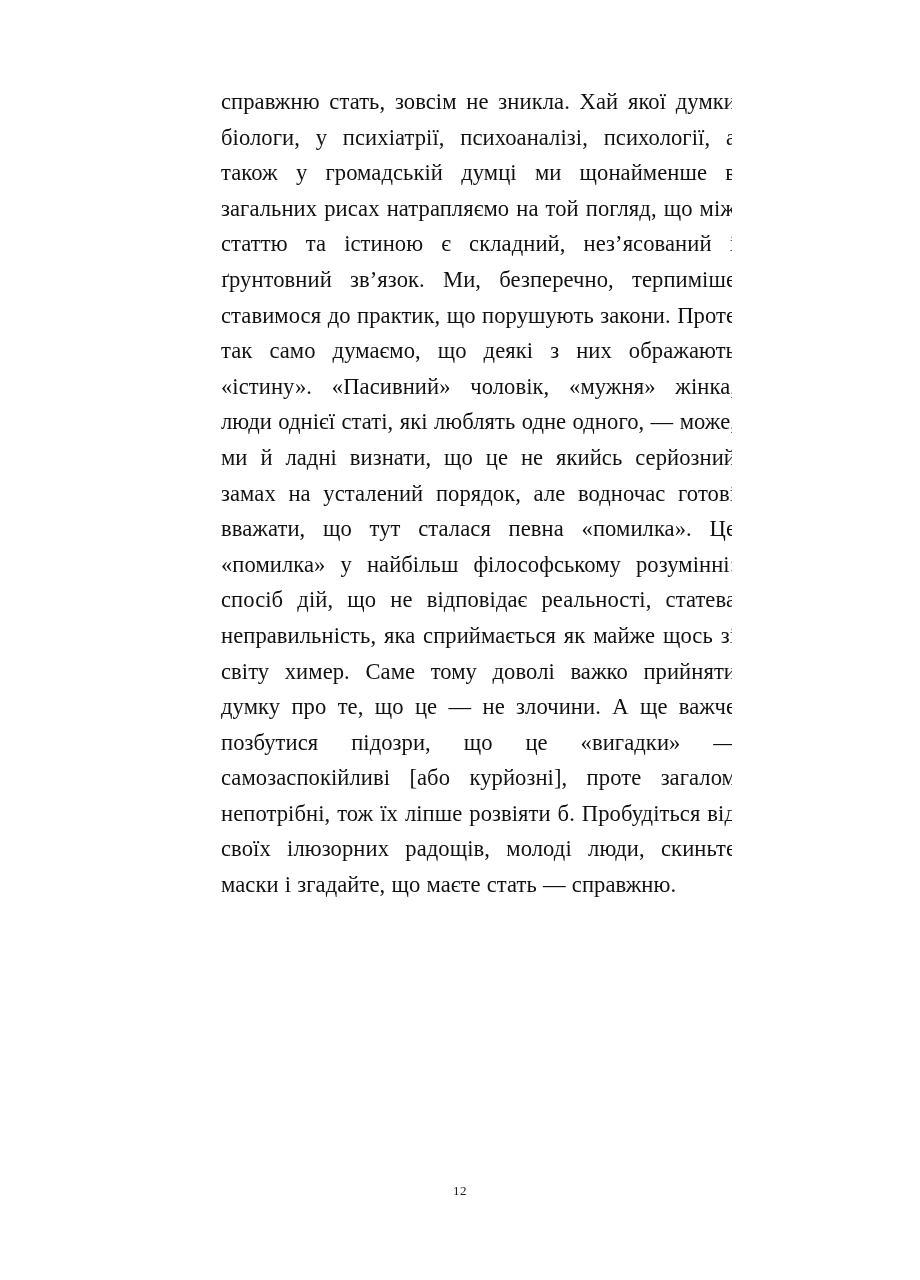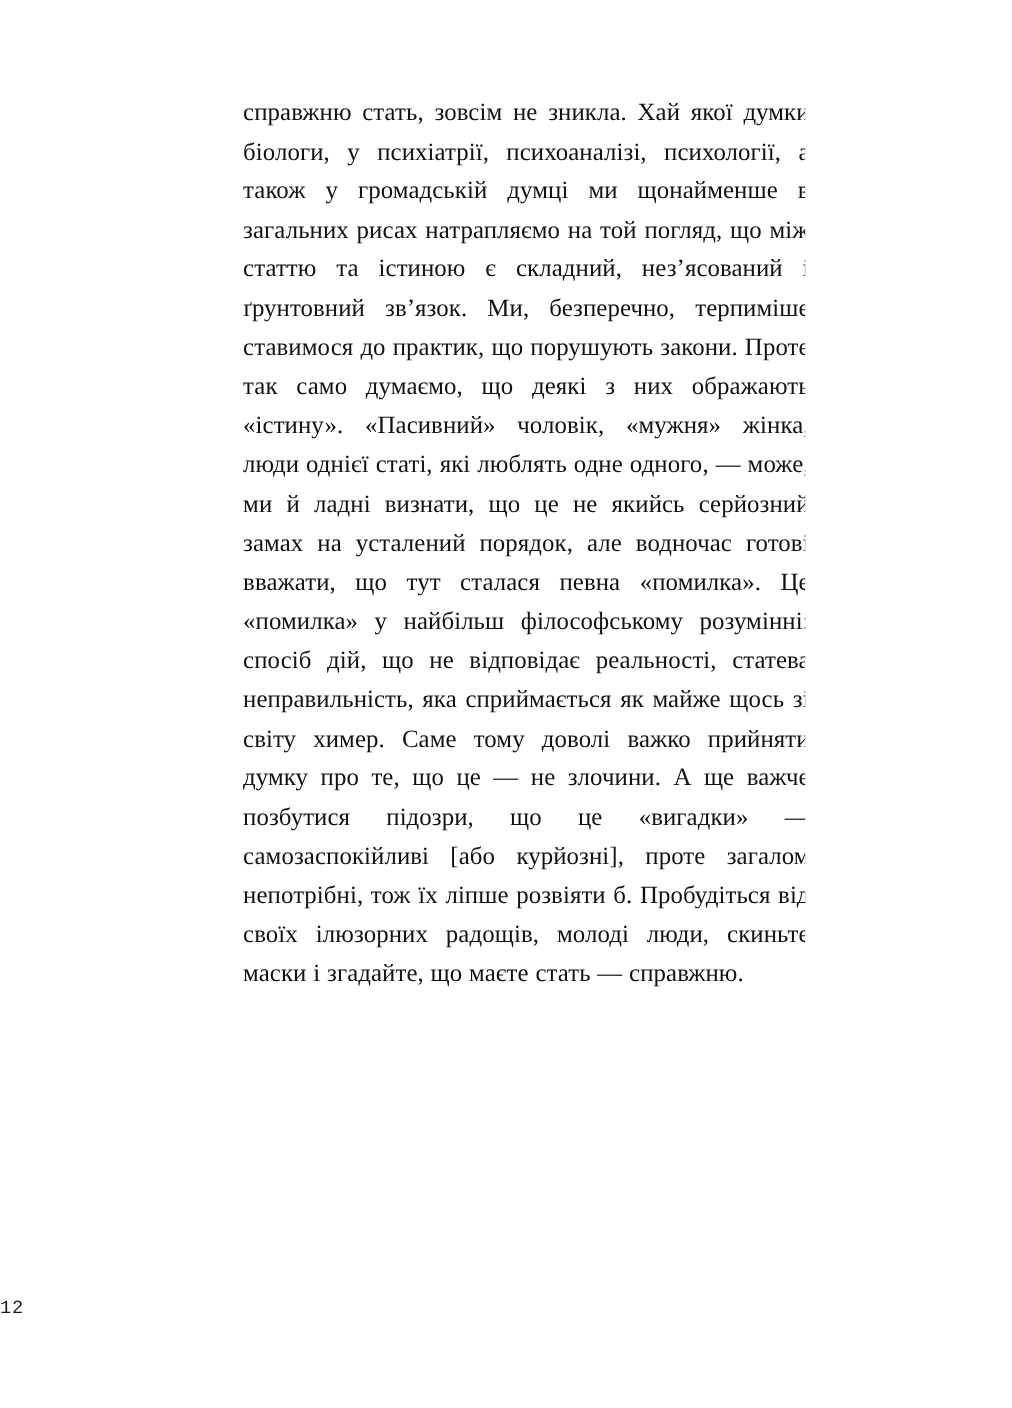--- a/index.html
+++ b/index.html
@@ -49,22 +49,23 @@
     width: 100%;
   }
   .paragraph.no-stretch::after {
     display: none;
   }
   .folio {
     position: absolute;
     left: 0;
     top: 1180px;
     width: 920px;
-    font-family: Liberation Mono, monospace;
-    font-size: 17px;
+    text-align: center;
+    font-family: Liberation Serif, serif;
+    font-size: 13px;
     line-height: 22px;
     color: #1a1a1a;
     letter-spacing: 0.04em;
   }
 </style>
 </head>
 <body>
 
 <div class="page">
 

